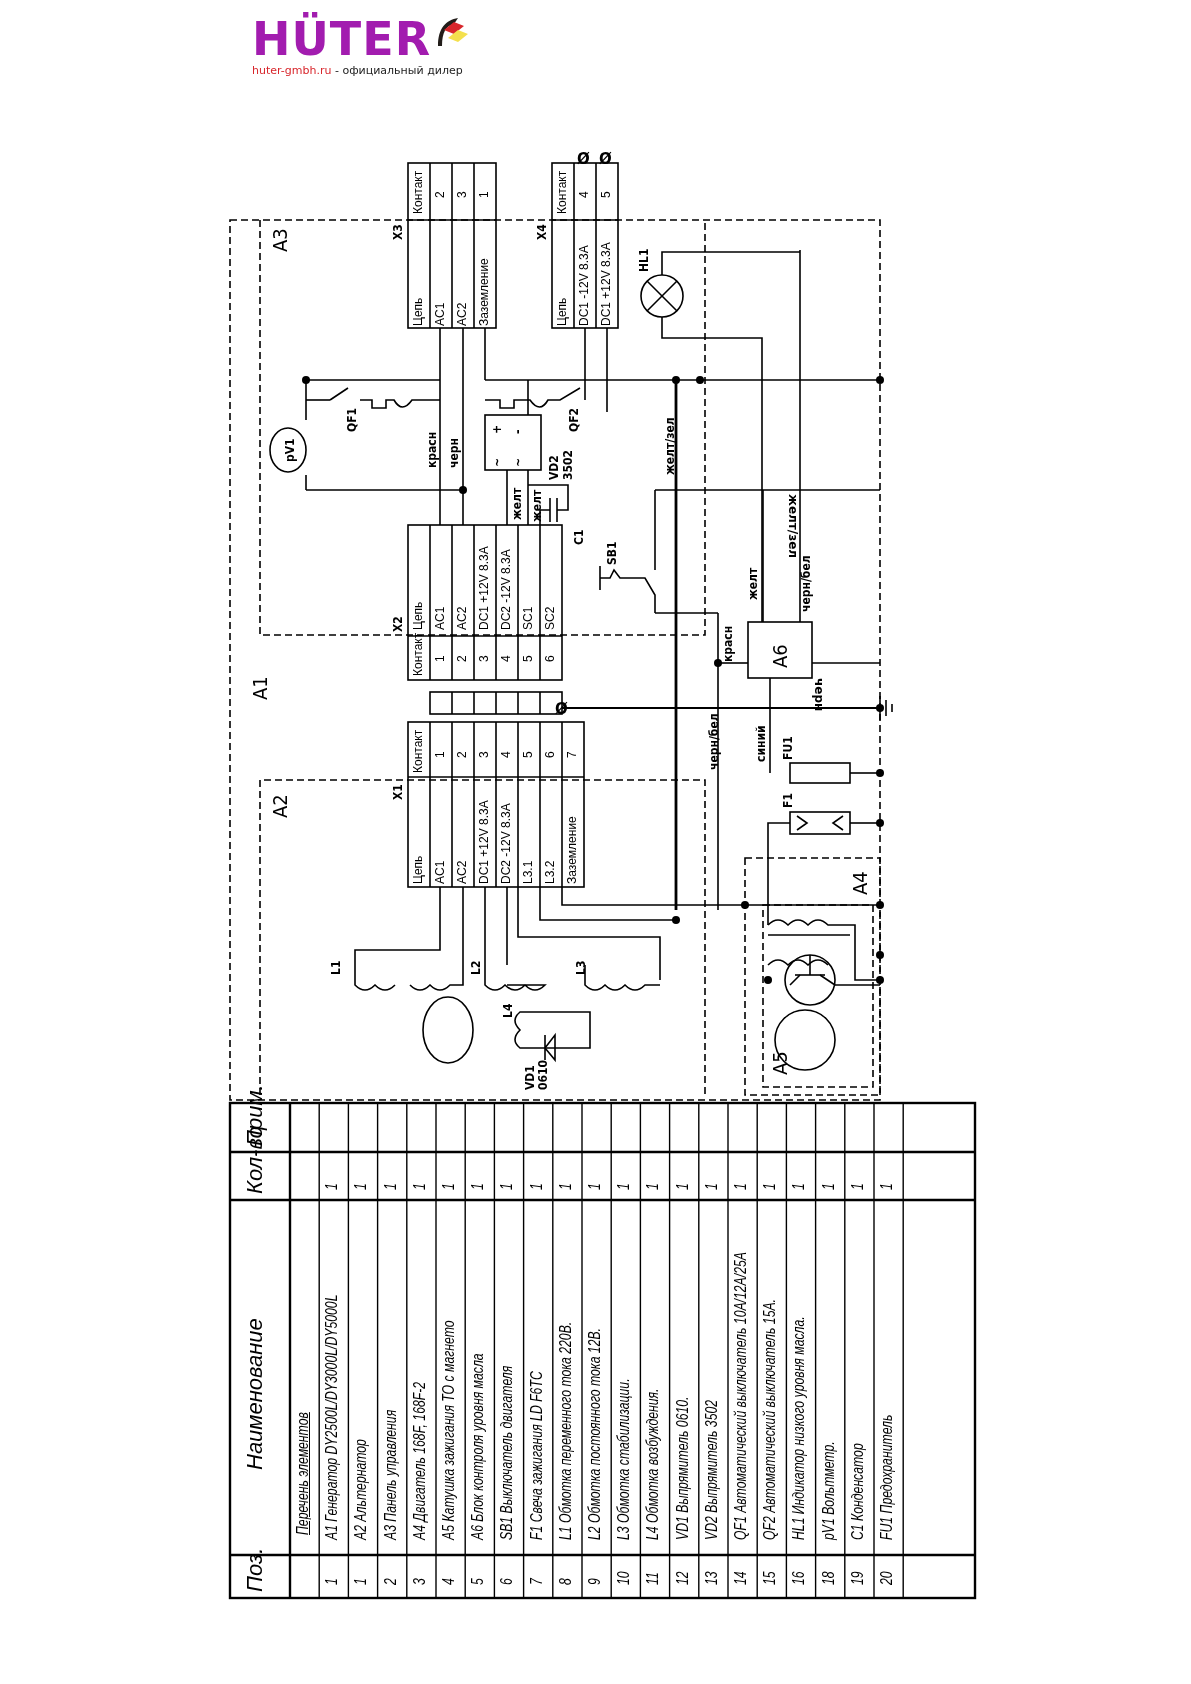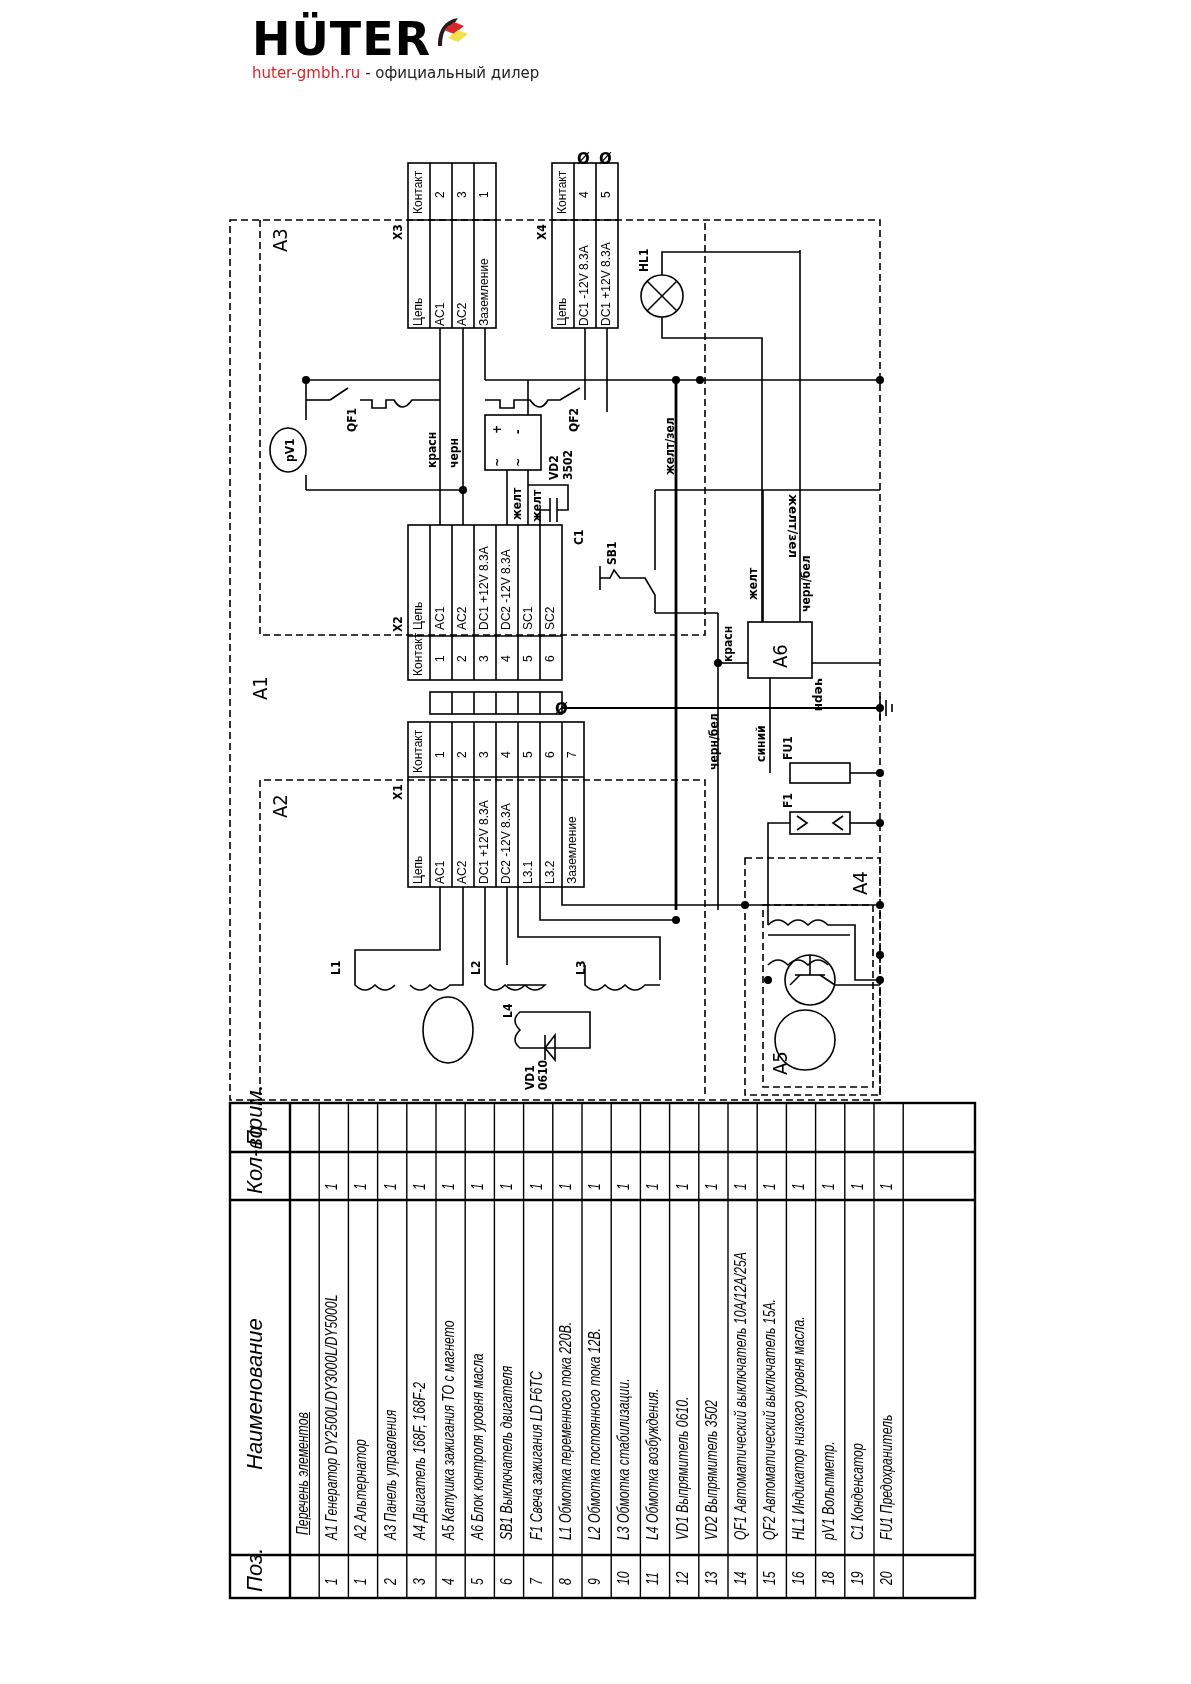--- a/index.html
+++ b/index.html
@@ -1,20 +1,20 @@
 <!DOCTYPE html>
 <html><head>
 <meta charset="utf-8">
 <style>
   html, body { margin:0; padding:0; background:#fff; }
   body { width:1191px; height:1684px; position:relative; overflow:hidden; font-family:"DejaVu Sans", sans-serif; color:#000; }
   .logo { position:absolute; left:252px; top:14px; width:220px; height:60px; }
-  .logo-word { position:absolute; left:0; top:0; font-family:"DejaVu Sans", sans-serif; font-weight:bold; font-size:46px; letter-spacing:1px; color:#000000; line-height:50px; }
+  .logo-word { position:absolute; left:0; top:0; font-family:"DejaVu Sans", sans-serif; font-weight:bold; font-size:46px; letter-spacing:1px; color:#a21caf; line-height:50px; }
   .logo-flag { position:absolute; left:176px; top:2px; width:40px; height:34px; }
-  .logo-sub { position:absolute; left:0; top:50px; font-size:15px; white-space:nowrap; color:#222; }
+  .logo-sub { position:absolute; left:0; top:50px; font-size:11px; white-space:nowrap; color:#222; }
   .logo-sub .url { color:#d8262c; }
   svg.scheme { position:absolute; left:0; top:0; }
   .rt { position:absolute; transform-origin:0 0; transform:rotate(-90deg); white-space:nowrap; font-family:"DejaVu Sans Condensed","DejaVu Sans", sans-serif; line-height:1; }
   .lbl { font-size:12px; font-weight:bold; }
   .big { font-size:20px; }
   .tcell { font-size:12px; font-family:"Liberation Sans Narrow","Liberation Sans", sans-serif; }
   .list-text { font-size:17px; font-family:"Liberation Sans Narrow","Liberation Sans", sans-serif; font-style:italic; transform:rotate(-90deg) scaleX(0.72); transform-origin:0 0; }
   .hdr { font-size:22px; font-family:"Liberation Sans Narrow","Liberation Sans", sans-serif; font-style:italic; }
 </style>
 </head>

